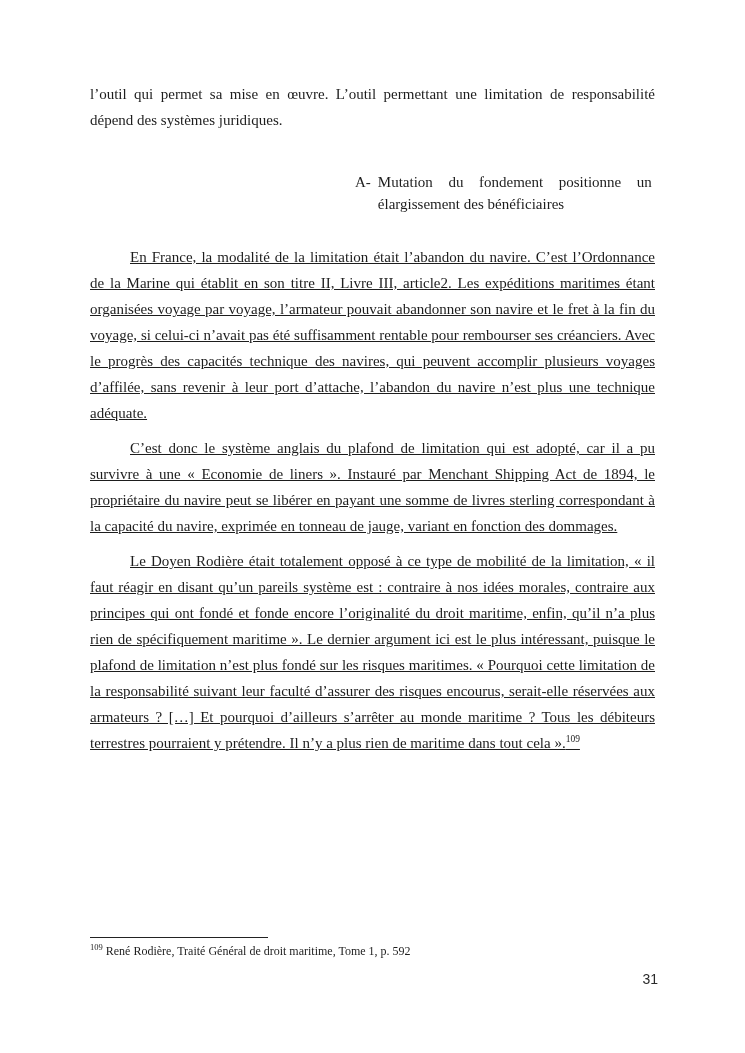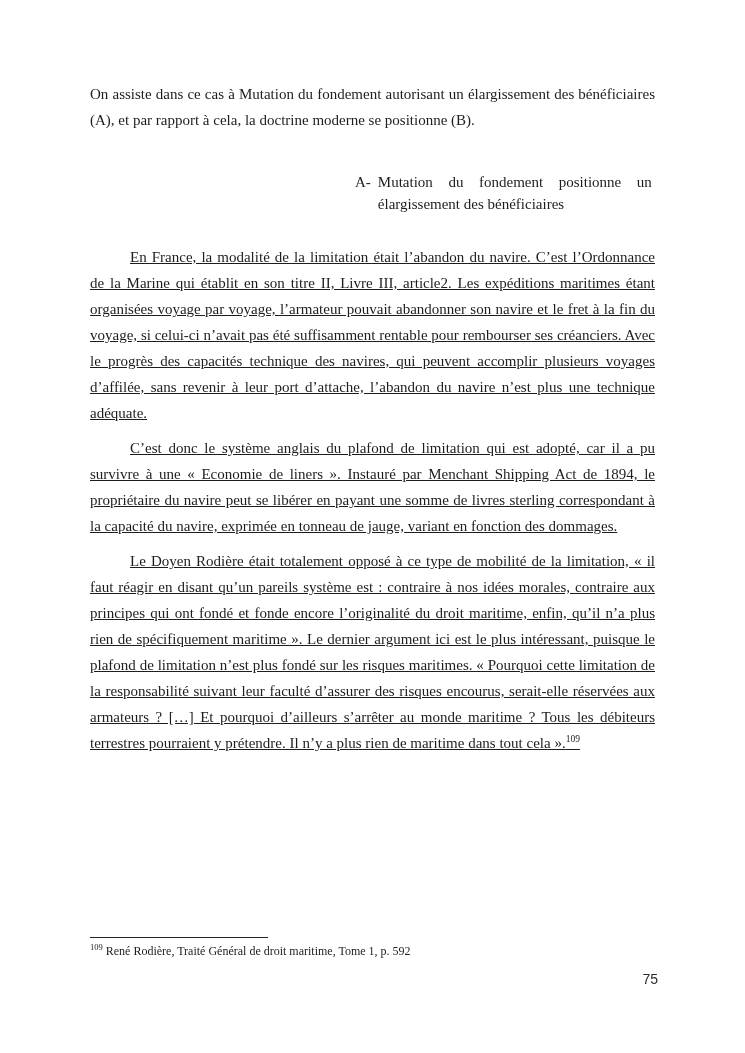--- a/index.html
+++ b/index.html
@@ -77,35 +77,35 @@
     font-size: 14px;
     line-height: 20px;
     color: #2a2a2a;
   }
 </style>
 </head>
 <body>
 
 <div class="page">
 
+  <p class="body-par">l’outil qui permet sa mise en œuvre. L’outil permettant une limitation de responsabilité dépend des systèmes juridiques.</p>
 
-  <p class="body-par">On assiste dans ce cas à Mutation du fondement autorisant un élargissement des bénéficiaires (A), et par rapport à cela, la doctrine moderne se positionne (B).</p>
 
   <div class="heading">
     <span class="heading-marker">A-</span>
     <span class="heading-text">Mutation du fondement positionne un élargissement des bénéficiaires</span>
   </div>
 
   <p class="body-par indent">En France, la modalité de la limitation était l’abandon du navire. C’est l’Ordonnance de la Marine qui établit en son titre II, Livre III, article2. Les expéditions maritimes étant organisées voyage par voyage, l’armateur pouvait abandonner son navire et le fret à la fin du voyage, si celui-ci n’avait pas été suffisamment rentable pour rembourser ses créanciers. Avec le progrès des capacités technique des navires, qui peuvent accomplir plusieurs voyages d’affilée, sans revenir à leur port d’attache, l’abandon du navire n’est plus une technique adéquate.</p>
 
   <p class="body-par indent">C’est donc le système anglais du plafond de limitation qui est adopté, car il a pu survivre à une « Economie de liners ». Instauré par Menchant Shipping Act de 1894, le propriétaire du navire peut se libérer en payant une somme de livres sterling correspondant à la capacité du navire, exprimée en tonneau de jauge, variant en fonction des dommages.</p>
 
   <p class="body-par indent"><span>Le Doyen Rodière était totalement opposé à ce type de mobilité de la limitation, « il faut réagir en disant qu’un pareils système est : contraire à nos idées morales, contraire aux principes qui ont fondé et fonde encore l’originalité du droit maritime, enfin, qu’il n’a plus rien de spécifiquement maritime ». Le dernier argument ici est le plus intéressant, puisque le plafond de limitation n’est plus fondé sur les risques maritimes. « Pourquoi cette limitation de la responsabilité suivant leur faculté d’assurer des risques encourus, serait-elle réservées aux armateurs ? […] Et pourquoi d’ailleurs s’arrêter au monde maritime ? Tous les débiteurs terrestres pourraient y prétendre. Il n’y a plus rien de maritime dans tout cela ».</span><sup class="fn-ref">109</sup></p>
 
 
   <div class="footnote-area">
     <div class="footnote-rule"></div>
     <div class="footnote"><sup>109</sup> <span>René Rodière, Traité Général de droit maritime, Tome 1, p. 592</span></div>
   </div>
 
-  <div class="page-number">75</div>
+  <div class="page-number">31</div>
 
 </div>
 
 </body></html>

